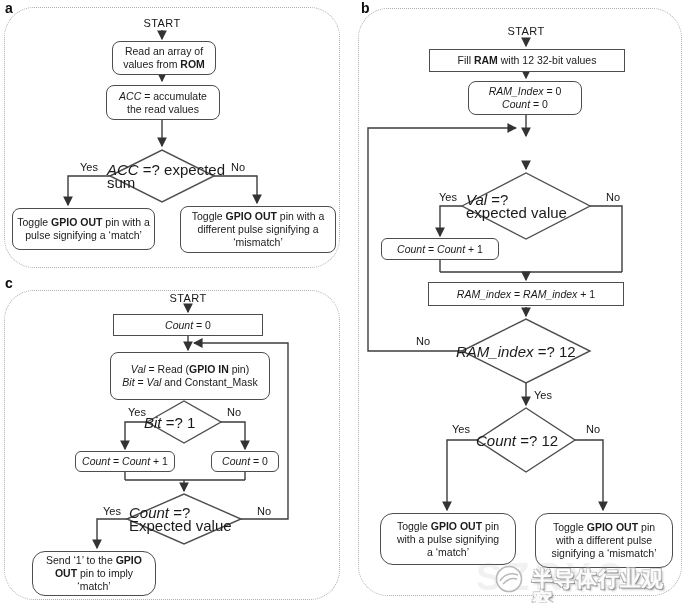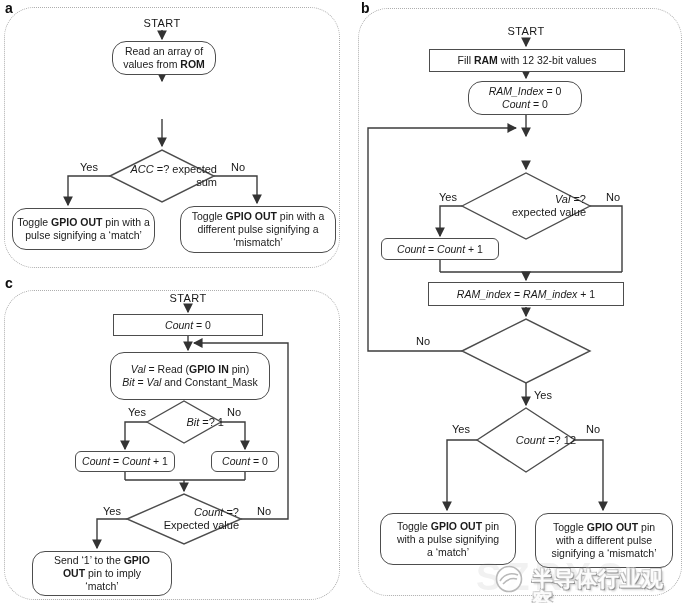--- a/index.html
+++ b/index.html
@@ -3,23 +3,23 @@
 <meta charset="utf-8">
 <style>
   html,body{margin:0;padding:0;background:#fff;}
   .canvas{position:relative;width:685px;height:603px;background:#ffffff;overflow:hidden;
           font-family:"Liberation Sans","DejaVu Sans",sans-serif;color:#1a1a1a;}
   .panel{position:absolute;border:1.6px dotted #aeaeae;border-radius:30px;background:transparent;}
   .plabel{position:absolute;font-weight:bold;font-size:14px;color:#0d0d0d;line-height:14px;}
   .wires{position:absolute;left:0;top:0;}
   .node{position:absolute;background:#fff;border:1.4px solid #4d4d4d;display:flex;flex-direction:column;
         align-items:center;justify-content:center;font-size:10.5px;text-align:center;box-sizing:border-box;}
-  .r6{border-radius:6px}.r8{border-radius:0}.r10{border-radius:14px}.r12{border-radius:13px}
+  .r6{border-radius:6px}.r8{border-radius:0}.r10{border-radius:8px}.r12{border-radius:13px}
   .tl{line-height:13px;white-space:nowrap;}
-  .dtext{position:absolute;transform:translate(-50%,-50%);font-size:11px;text-align:right;}
+  .dtext{position:absolute;transform:translate(-50%,-50%);font-size:15px;text-align:left;}
   .blabel{position:absolute;transform:translate(-50%,-50%);font-size:11px;color:#161616;}
   .startlbl{position:absolute;transform:translate(-50%,-50%);font-size:11px;letter-spacing:.4px;color:#161616;}
   .b{font-weight:bold}.i{font-style:italic}
   .watermark{position:absolute;left:474px;top:552px;width:211px;height:51px;z-index:6;pointer-events:none;}
   .wm-ghost{position:absolute;left:2px;top:0;font-size:38px;font-weight:bold;letter-spacing:5px;
             color:rgba(150,150,150,0.13);line-height:50px;}
   .wm-text{position:absolute;left:58px;top:16px;font-size:21px;font-weight:bold;letter-spacing:1px;
            color:#fcfcfc;line-height:22px;
            text-shadow:-1px -1px 0 #d6d6d6,1px -1px 0 #bcbcbc,-1px 1px 0 #a8a8a8,1px 1px 0 #8d8d8d,2px 2px 2px rgba(90,90,90,.35);}
   .wm-logo{position:absolute;left:20px;top:12px;}
@@ -84,20 +84,24 @@
       <polygon points="147,422 184,401 221,422 184,443"></polygon>
       <polygon points="127,519 184,494 241,519 184,544"></polygon>
     </g>
   </svg>
 
   <div class="startlbl" style="left:162px;top:23px">START</div>
   <div class="node r10" style="left:112px;top:41px;width:104px;height:34px">
       <div class="tl"><span>Read an array of</span></div>
       <div class="tl"><span>values from </span><span class="b">ROM</span></div>
     </div>
+  <div class="node r10" style="left:106px;top:85px;width:114px;height:35px">
+      <div class="tl"><span class="i">ACC</span><span> = accumulate</span></div>
+      <div class="tl"><span>the read values</span></div>
+    </div>
   <div class="dtext" style="left:162px;top:176px;width:110px">
       <div class="tl"><span class="i">ACC</span><span> =? expected</span></div>
       <div class="tl"><span>sum</span></div>
     </div>
   <div class="blabel" style="left:89px;top:167px">Yes</div>
   <div class="blabel" style="left:238px;top:167px">No</div>
   <div class="node r10" style="left:12px;top:208px;width:143px;height:42px">
       <div class="tl"><span>Toggle </span><span class="b">GPIO OUT</span><span> pin with a</span></div>
       <div class="tl"><span>pulse signifying a ‘match’</span></div>
     </div>
@@ -119,20 +123,23 @@
       <div class="tl"><span class="i">Val</span><span> =?</span></div>
       <div class="tl"><span>expected value</span></div>
     </div>
   <div class="blabel" style="left:448px;top:197px">Yes</div>
   <div class="blabel" style="left:613px;top:197px">No</div>
   <div class="node r6" style="left:381px;top:238px;width:118px;height:22px">
       <div class="tl"><span class="i">Count</span><span> = </span><span class="i">Count</span><span> + 1</span></div>
     </div>
   <div class="node r8" style="left:428px;top:282px;width:196px;height:24px">
       <div class="tl"><span class="i">RAM_index</span><span> = </span><span class="i">RAM_index</span><span> + 1</span></div>
+    </div>
+  <div class="dtext" style="left:526px;top:351px;width:140px">
+      <div class="tl"><span class="i">RAM_index</span><span> =? 12</span></div>
     </div>
   <div class="blabel" style="left:423px;top:341px">No</div>
   <div class="blabel" style="left:543px;top:395px">Yes</div>
   <div class="dtext" style="left:526px;top:440px;width:100px">
       <div class="tl"><span class="i">Count</span><span> =? 12</span></div>
     </div>
   <div class="blabel" style="left:461px;top:429px">Yes</div>
   <div class="blabel" style="left:593px;top:429px">No</div>
   <div class="node r12" style="left:380px;top:513px;width:136px;height:52px">
       <div class="tl"><span>Toggle </span><span class="b">GPIO OUT</span><span> pin</span></div>
@@ -163,21 +170,21 @@
     </div>
   <div class="node r6" style="left:211px;top:451px;width:68px;height:21px">
       <div class="tl"><span class="i">Count</span><span> = 0</span></div>
     </div>
   <div class="dtext" style="left:184px;top:519px;width:110px">
       <div class="tl"><span class="i">Count</span><span> =?</span></div>
       <div class="tl"><span>Expected value</span></div>
     </div>
   <div class="blabel" style="left:112px;top:511px">Yes</div>
   <div class="blabel" style="left:264px;top:511px">No</div>
-  <div class="node r12" style="left:32px;top:551px;width:140px;height:45px">
+  <div class="node r12" style="left:32px;top:551px;width:124px;height:45px">
       <div class="tl"><span>Send ‘1’ to the </span><span class="b">GPIO</span></div>
       <div class="tl"><span class="b">OUT</span><span> pin to imply</span></div>
       <div class="tl"><span>‘match’</span></div>
     </div>
 
   <div class="watermark">
     <div class="wm-ghost">SZRYC</div>
     <svg class="wm-logo" width="30" height="30" viewBox="0 0 30 30">
       <circle cx="15" cy="15" r="12.5" fill="rgba(255,255,255,0.85)" stroke="#b9b9b9" stroke-width="1.6"></circle>
       <path d="M6,17 Q12,7 24,11 M9,20 Q15,13 23,15" fill="none" stroke="#b9b9b9" stroke-width="1.5"></path>

